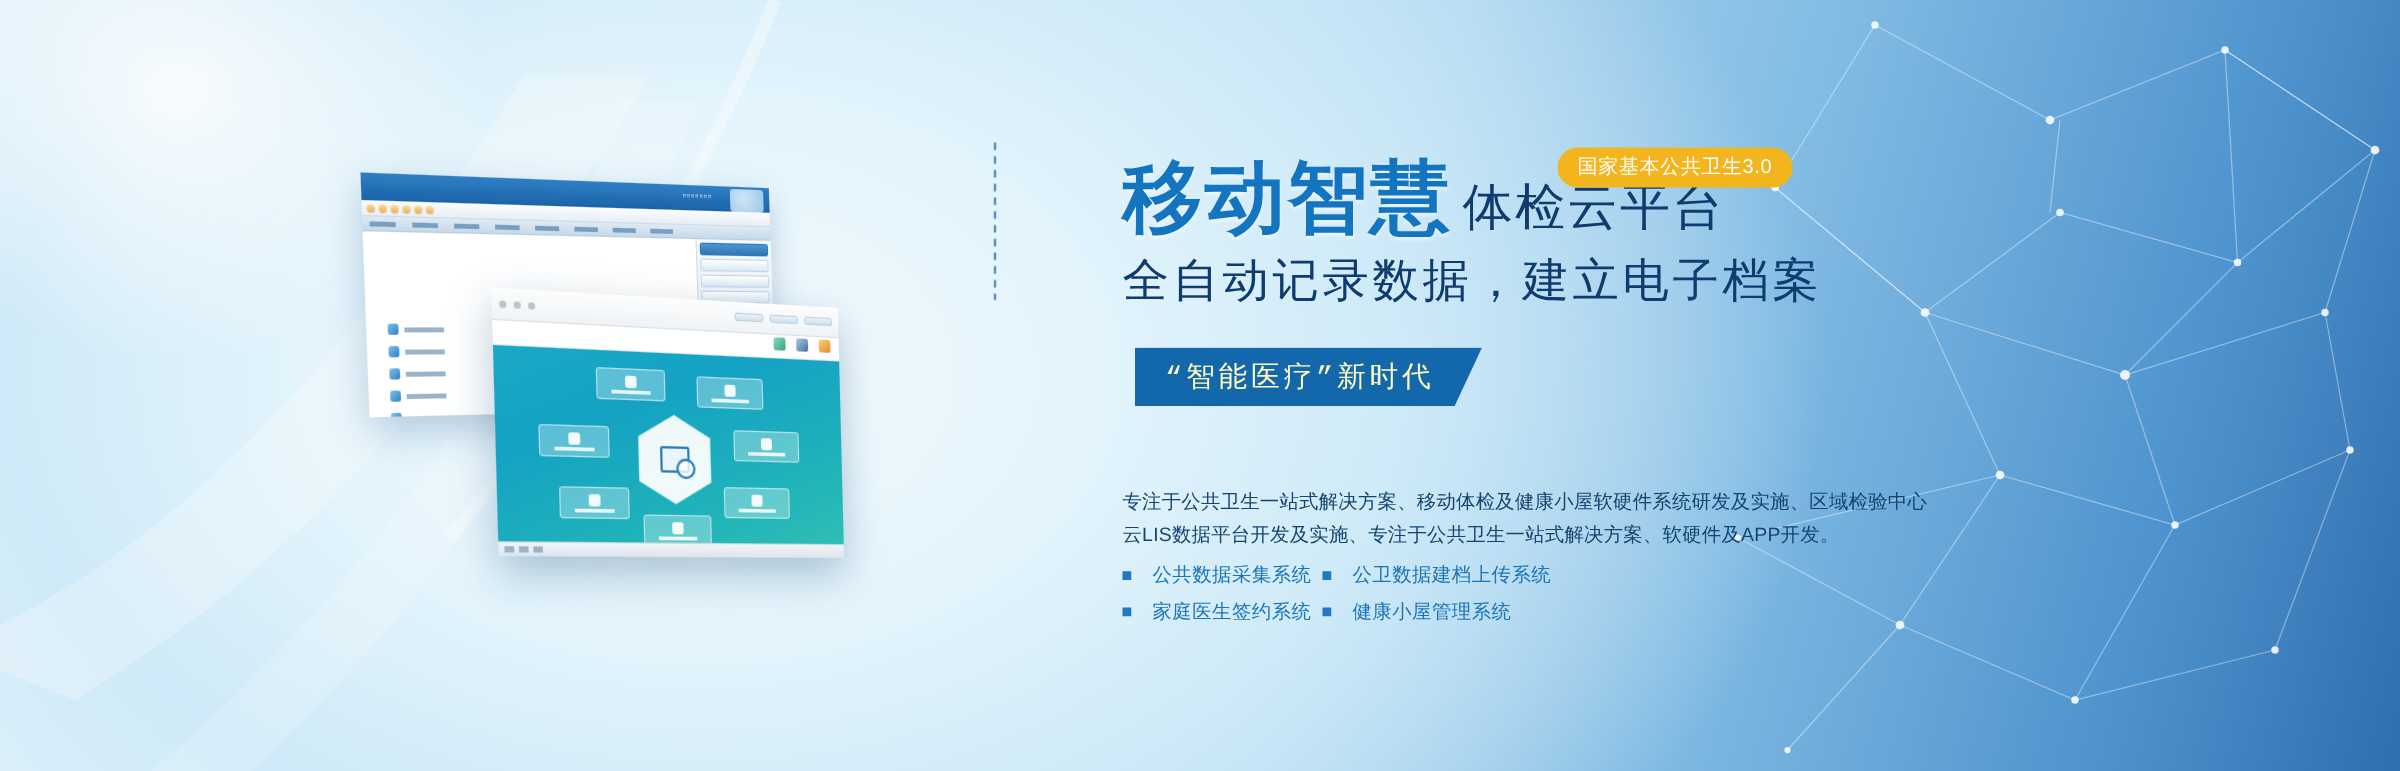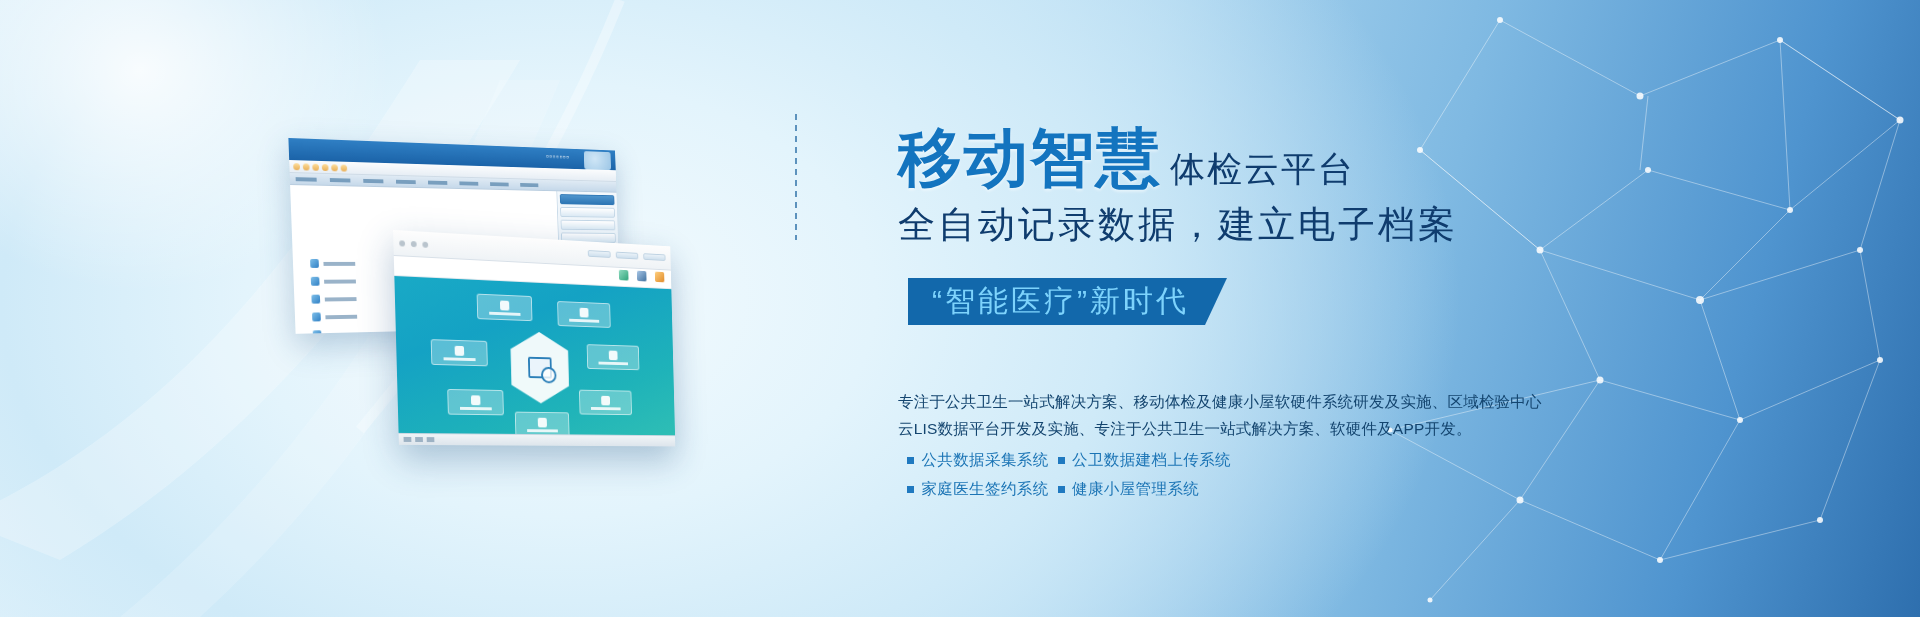--- a/index.html
+++ b/index.html
@@ -176,47 +176,48 @@
   .leader { position: absolute; left: 600px; top: 90px; width: 320px; height: 150px; pointer-events: none; }
 
   
   .content { position: absolute; left: 898px; top: 0; width: 1000px; height: 617px; }
   .h1 { position: absolute; left: 0; top: 126px; display: flex; align-items: flex-end; }
   .h1 .big {
     font-size: 64px; font-weight: bold; color: #1374bf; letter-spacing: 2px; line-height: 1;
     text-shadow: 0 2px 3px rgba(255,255,255,.55);
   }
   .h1 .sub {
-    font-size: 35px; color: #0f3c6e; letter-spacing: 2px; line-height: 1;
+    font-size: 40px; color: #0f3c6e; letter-spacing: 2px; line-height: 1;
     margin-left: 8px; padding-bottom: 4px;
   }
   .badge {
     position: absolute; left: 348px; top: 118px;
     background: #f3b51e; color: #ffffff; border-radius: 16px;
     padding: 5px 16px 6px; font-size: 16px; letter-spacing: .5px; white-space: nowrap;
   }
   .h2 {
     position: absolute; left: 0; top: 200px; font-size: 37px; color: #0f3c6e;
     letter-spacing: 3px; white-space: nowrap;
   }
   .ribbon {
     position: absolute; left: 10px; top: 278px; height: 47px;
-    background: #1268ab; color: #7dd3fc;
+    background: #1268ab; color: #fef9c3;
     display: flex; align-items: center; padding: 0 38px 0 24px;
-    font-size: 30px; letter-spacing: 3px; white-space: nowrap;
+    font-size: 23px; letter-spacing: 3px; white-space: nowrap;
     clip-path: polygon(0 0, 100% 0, calc(100% - 22px) 100%, 0 100%);
     box-shadow: 0 3px 10px rgba(20,70,120,.22);
+    font-family: Liberation Mono, monospace;
   }
   .para { position: absolute; left: 0; top: 388px; width: 700px; }
   .para p {
     font-size: 15.5px; color: #14456f; line-height: 27px; letter-spacing: .2px; white-space: nowrap;
   }
   .features { position: absolute; left: 0; top: 450px; width: 460px; }
   .frow { display: flex; margin-bottom: 8px; }
-  .fitem { display: flex; align-items: center; gap: 7px; justify-content: center; }
+  .fitem { display: flex; align-items: center; gap: 17px; }
   .fitem .dot { width: 7px; height: 7px; background: #1f79c0; flex: none; }
   .fitem .lbl { font-size: 15.5px; color: #1b74b5; letter-spacing: .4px; white-space: nowrap; }
   .frow .fitem:nth-child(1) { width: 160px; }
 </style>
 </head>
 <body>
 
 <div class="banner">
 
   <div class="glow-tl"></div>
@@ -396,20 +397,21 @@
 
   </div>
 
   <div class="content">
 
     <div class="h1">
       <span class="big">移动智慧</span>
       <span class="sub">体检云平台</span>
     </div>
 
+    <div class="badge">国家基本公共卫生3.0</div>
 
     <div class="h2">全自动记录数据，建立电子档案</div>
 
     <div class="ribbon">
       <span>“智能医疗”新时代</span>
     </div>
 
     <div class="para">
       <p>专注于公共卫生一站式解决方案、移动体检及健康小屋软硬件系统研发及实施、区域检验中心</p>
       <p>云LIS数据平台开发及实施、专注于公共卫生一站式解决方案、软硬件及APP开发。</p>

